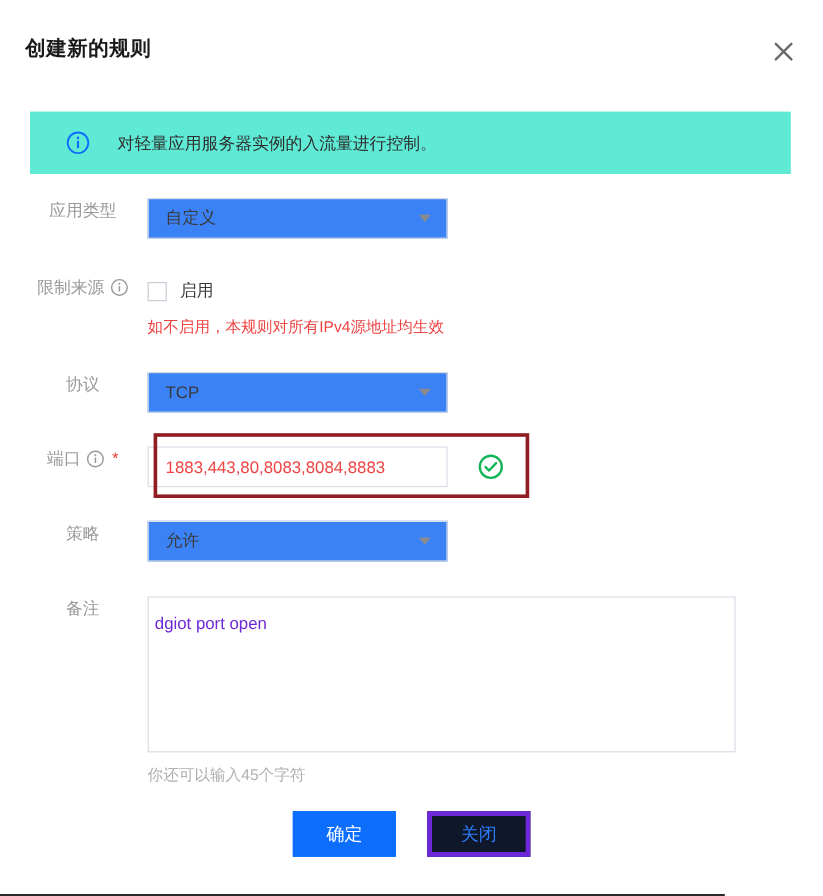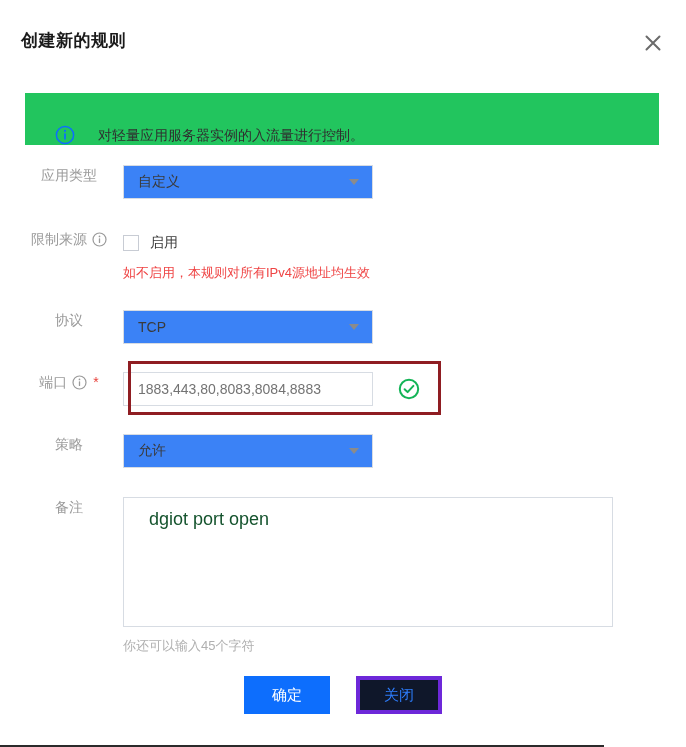--- a/index.html
+++ b/index.html
@@ -52,23 +52,23 @@
   }
   .close-btn svg { display: block; }
 
   
   .info-banner {
     position: absolute;
     left: 25px;
     top: 93px;
     width: 634px;
     height: 52px;
-    background: #22c55e;
-    display: flex;
-    align-items: flex-end;
+    background: #5eead4;
+    display: flex;
+    align-items: center;
   }
   .info-icon {
     margin-left: 30px;
     width: 20px;
     height: 20px;
     flex: 0 0 20px;
   }
   .info-icon svg { display: block; }
   .info-text {
     margin-left: 23px;
@@ -189,44 +189,44 @@
   }
   .text-input {
     width: 250px;
     height: 34px;
     border: 1px solid #d7dce3;
     background: #fff;
     box-sizing: border-box;
     display: flex;
     align-items: center;
     font-size: 14px;
-    color: #737373;
+    color: #ef4444;
     padding-left: 14px;
     cursor: text;
     text-align: center;
   }
   .ok-icon {
     position: absolute;
     left: 398px;
     top: 6px;
     width: 22px;
     height: 22px;
   }
   .ok-icon svg { display: block; }
 
   
   .textarea-box {
     width: 490px;
     height: 130px;
     border: 1px solid #d7dce3;
     background: #fff;
     box-sizing: border-box;
-    padding: 11px 25px;
-    font-size: 18px;
-    color: #14532d;
+    padding: 11px 5px;
+    font-size: 14px;
+    color: #6d28d9;
     line-height: 20px;
     cursor: text;
   }
   .counter-text {
     margin-top: 10px;
     font-size: 13px;
     color: #b0b0b0;
   }
 
   

